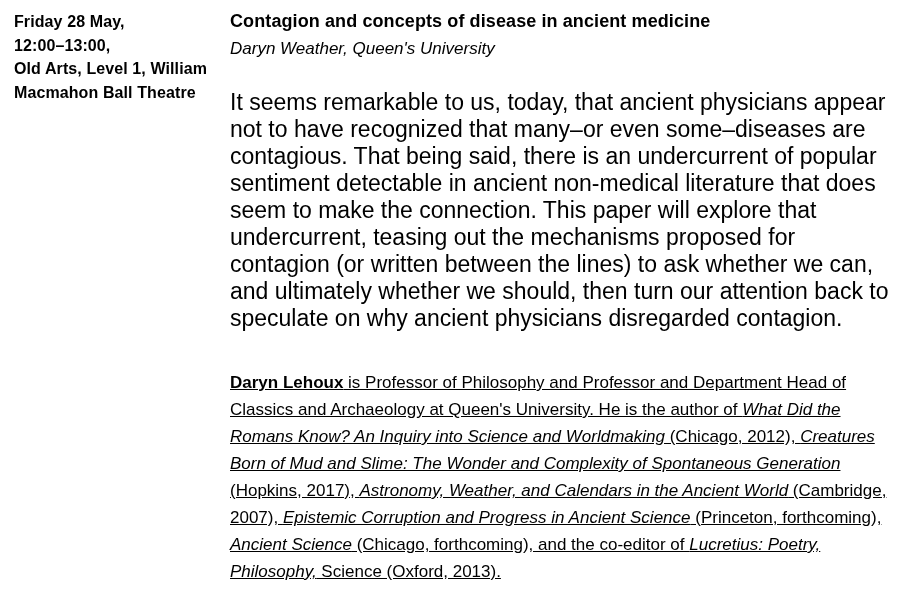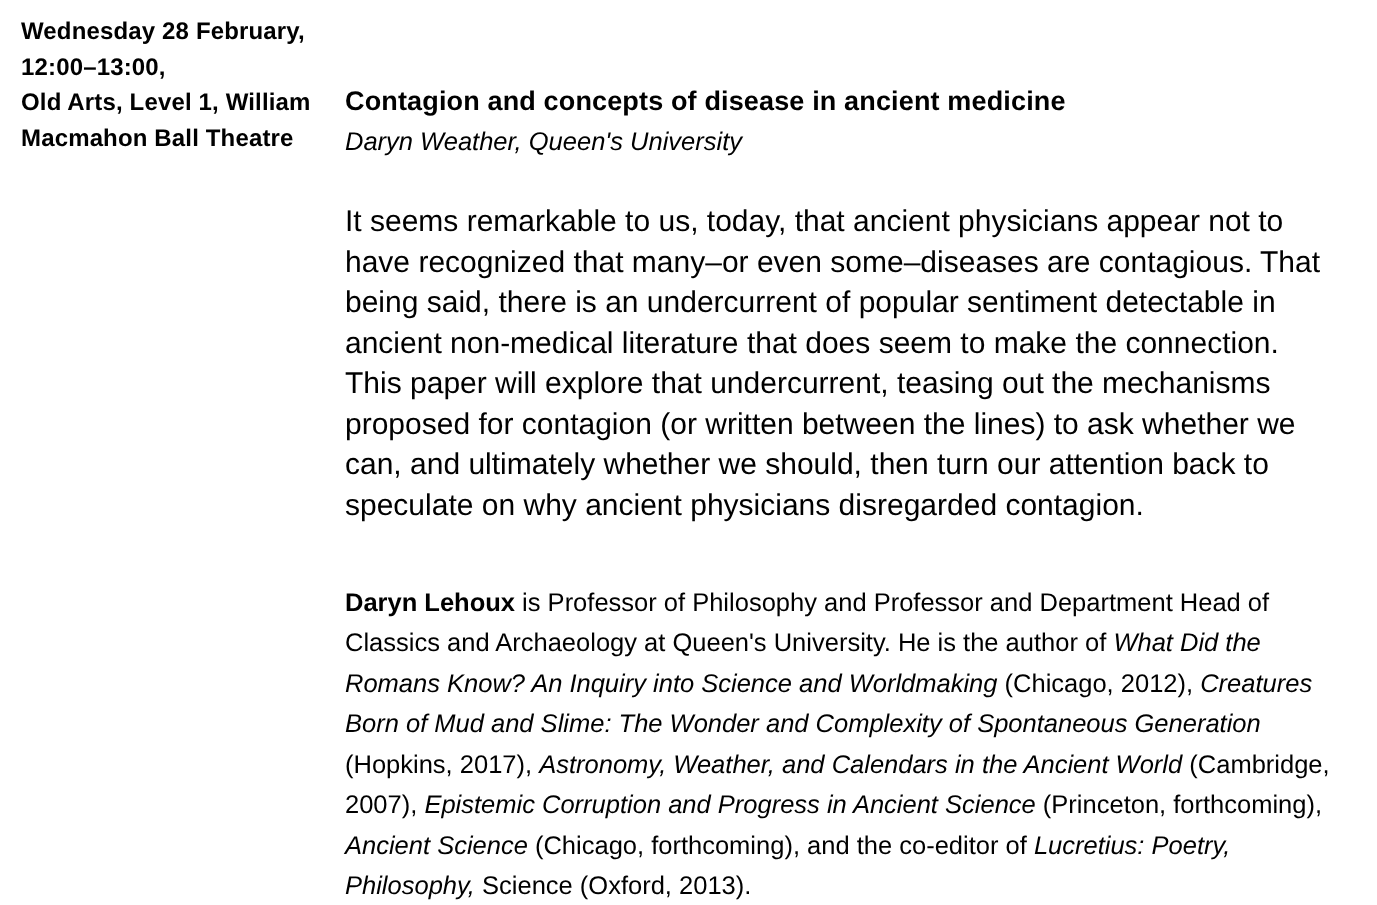--- a/index.html
+++ b/index.html
@@ -25,55 +25,55 @@
     line-height: 23.5px;
     font-weight: bold;
     white-space: pre-line;
     letter-spacing: 0.1px;
   }
   .main {
     position: absolute;
     left: 230px;
     top: 7px;
     width: 662px;
-    margin-top: 46px;
   }
   .title {
     font-size: 18px;
     line-height: 28px;
     font-weight: bold;
     letter-spacing: 0.1px;
     margin: 0;
   }
   .byline {
     font-size: 17px;
     line-height: 27px;
     font-style: italic;
     margin: 0;
   }
   .abstract {
     margin: 27px 0 0 0;
-    font-size: 20px;
+    font-size: 23px;
     line-height: 27px;
   }
   .bio {
     margin: 37px 0 0 0;
     font-size: 17px;
     line-height: 27px;
+    text-decoration: underline;
   }
   .run-regular { font-weight: normal; font-style: normal; }
   .run-bold    { font-weight: bold;   font-style: normal; }
   .run-italic  { font-weight: normal; font-style: italic; }
 </style>
 </head>
 <body>
 
 <div class="page">
 
-  <div class="sidebar">Wednesday 28 February,
+  <div class="sidebar">Friday 28 May,
 12:00–13:00,
 Old Arts, Level 1, William Macmahon Ball Theatre</div>
 
   <div class="main">
 
     <h1 class="title">Contagion and concepts of disease in ancient medicine</h1>
 
     <p class="byline">Daryn Weather, Queen's University</p>
 
     <p class="abstract">It seems remarkable to us, today, that ancient physicians appear not to have recognized that many–or even some–diseases are contagious. That being said, there is an undercurrent of popular sentiment detectable in ancient non-medical literature that does seem to make the connection. This paper will explore that undercurrent, teasing out the mechanisms proposed for contagion (or written between the lines) to ask whether we can, and ultimately whether we should, then turn our attention back to speculate on why ancient physicians disregarded contagion.</p>

